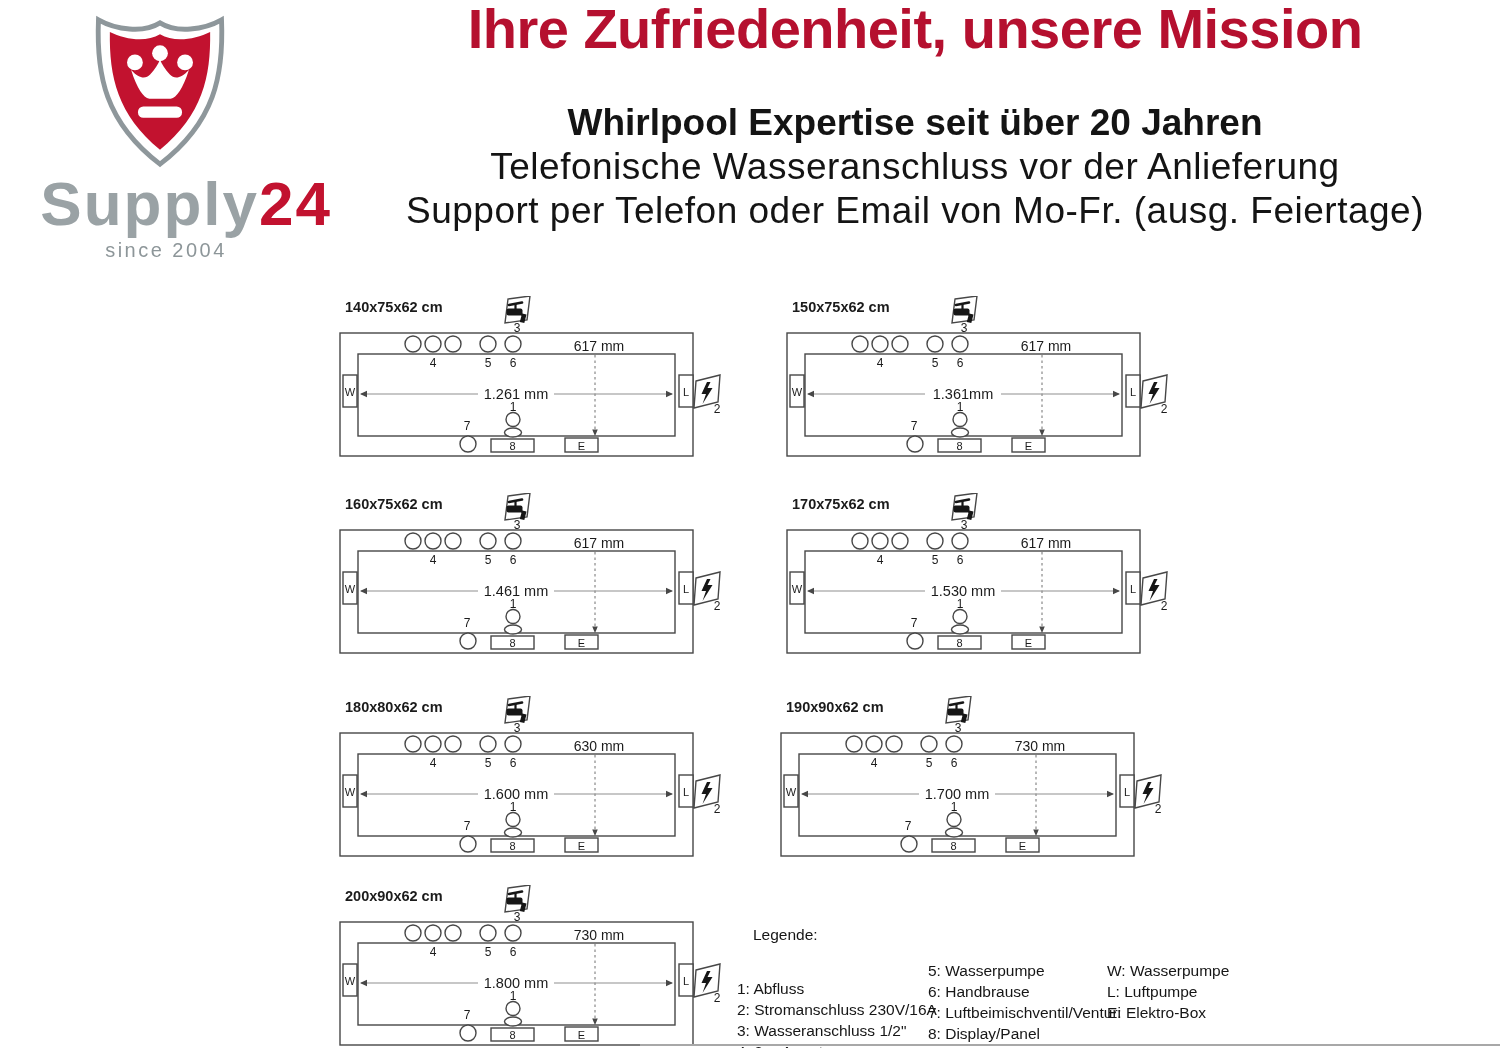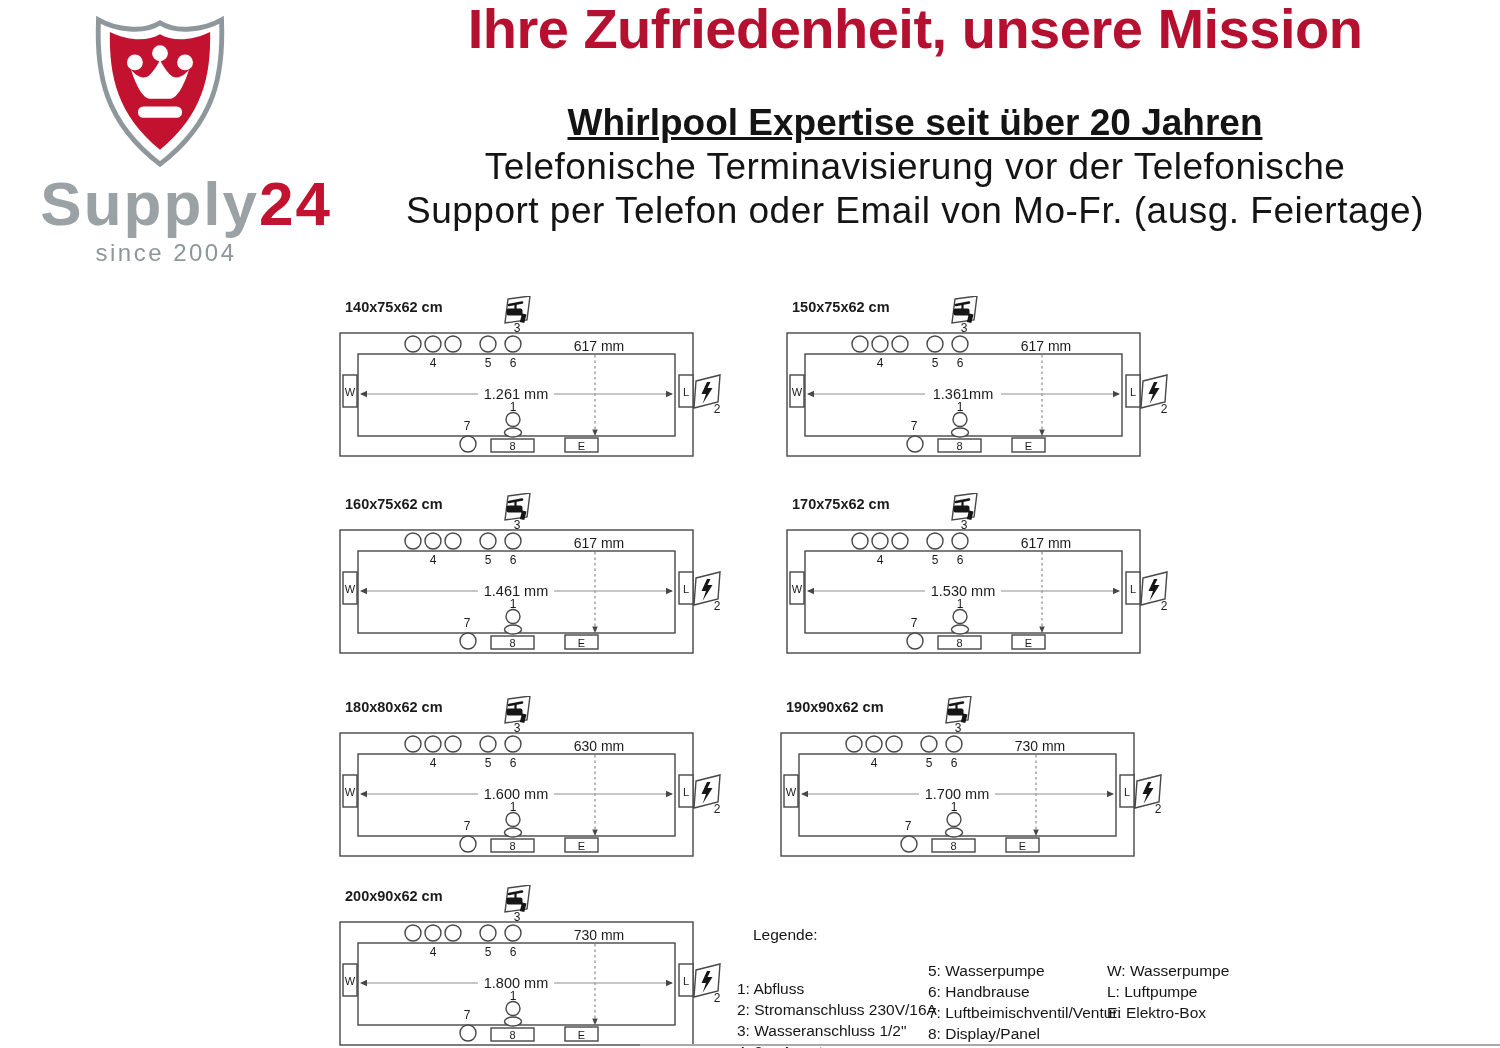--- a/index.html
+++ b/index.html
@@ -12,29 +12,29 @@
   .page{position:relative;width:1500px;height:1048px;background:#fff;overflow:hidden;
         font-family:"Liberation Sans","DejaVu Sans",sans-serif;}
 
   
   .logo{position:absolute;left:0;top:0;width:332px;height:280px;}
   .shield{position:absolute;left:84px;top:13px;}
   .wordmark{position:absolute;top:168px;left:0;width:100%;text-align:right;
             font-size:62px;font-weight:bold;letter-spacing:2px;color:var(--logo-gray);white-space:nowrap;}
   .wordmark .red{color:var(--logo-red);}
   .tagline{position:absolute;top:239px;left:0;width:100%;text-align:center;
-           font-size:24px;letter-spacing:2.5px;color:#8d9699;}
+           font-size:20px;letter-spacing:2.5px;color:#8d9699;}
 
   
   .header{position:absolute;left:330px;top:0;width:1170px;height:290px;text-align:center;color:#141414;}
   .h1{position:absolute;top:-2px;left:0;width:100%;font-size:56px;line-height:62px;
       font-weight:bold;color:var(--red);letter-spacing:-0.5px;white-space:nowrap;}
   .sub-block{position:absolute;top:101px;left:0;width:100%;}
   .sub{font-size:37px;line-height:44px;letter-spacing:0.5px;white-space:nowrap;}
-  .sub.bold{font-weight:bold;letter-spacing:0;text-decoration:underline;}
+  .sub.bold{font-weight:bold;letter-spacing:0;}
 
   
   .diag{position:absolute;}
   svg text{font-family:"Liberation Sans","DejaVu Sans",sans-serif;}
   .dtitle{font-size:14.5px;font-weight:bold;fill:#1b1b1b;}
   .dsm{font-size:12px;fill:#1b1b1b;}
   .dmd{font-size:14px;fill:#1b1b1b;}
   .dlen{font-size:14.5px;fill:#1b1b1b;}
   .dxs{font-size:11px;fill:#1b1b1b;}
   .ln{stroke:#474747;stroke-width:1.4;}
@@ -70,21 +70,21 @@
       </g>
     </svg>
     <div class="wordmark"><span>Supply</span><span class="red">24</span></div>
     <div class="tagline">since 2004</div>
   </div>
 
   <div class="header">
     <div class="h1">Ihre Zufriedenheit, unsere Mission</div>
     <div class="sub-block">
       <div class="sub bold">Whirlpool Expertise seit über 20 Jahren</div>
-      <div class="sub">Telefonische Terminavisierung vor der Telefonische</div>
+      <div class="sub">Telefonische Wasseranschluss vor der Anlieferung</div>
       <div class="sub">Support per Telefon oder Email von Mo-Fr. (ausg. Feiertage)</div>
     </div>
   </div>
 
   <div id="diagrams">
   <svg class="diag" style="left:333px;top:296px" width="395" height="172" viewBox="-5 0 395 172">
     <text class="dtitle" x="7" y="16">140x75x62 cm</text>
 
     <polygon class="ln" points="170,3 192,0 189,24 167,27" fill="#ffffff"></polygon>
     <g fill="#161616">

